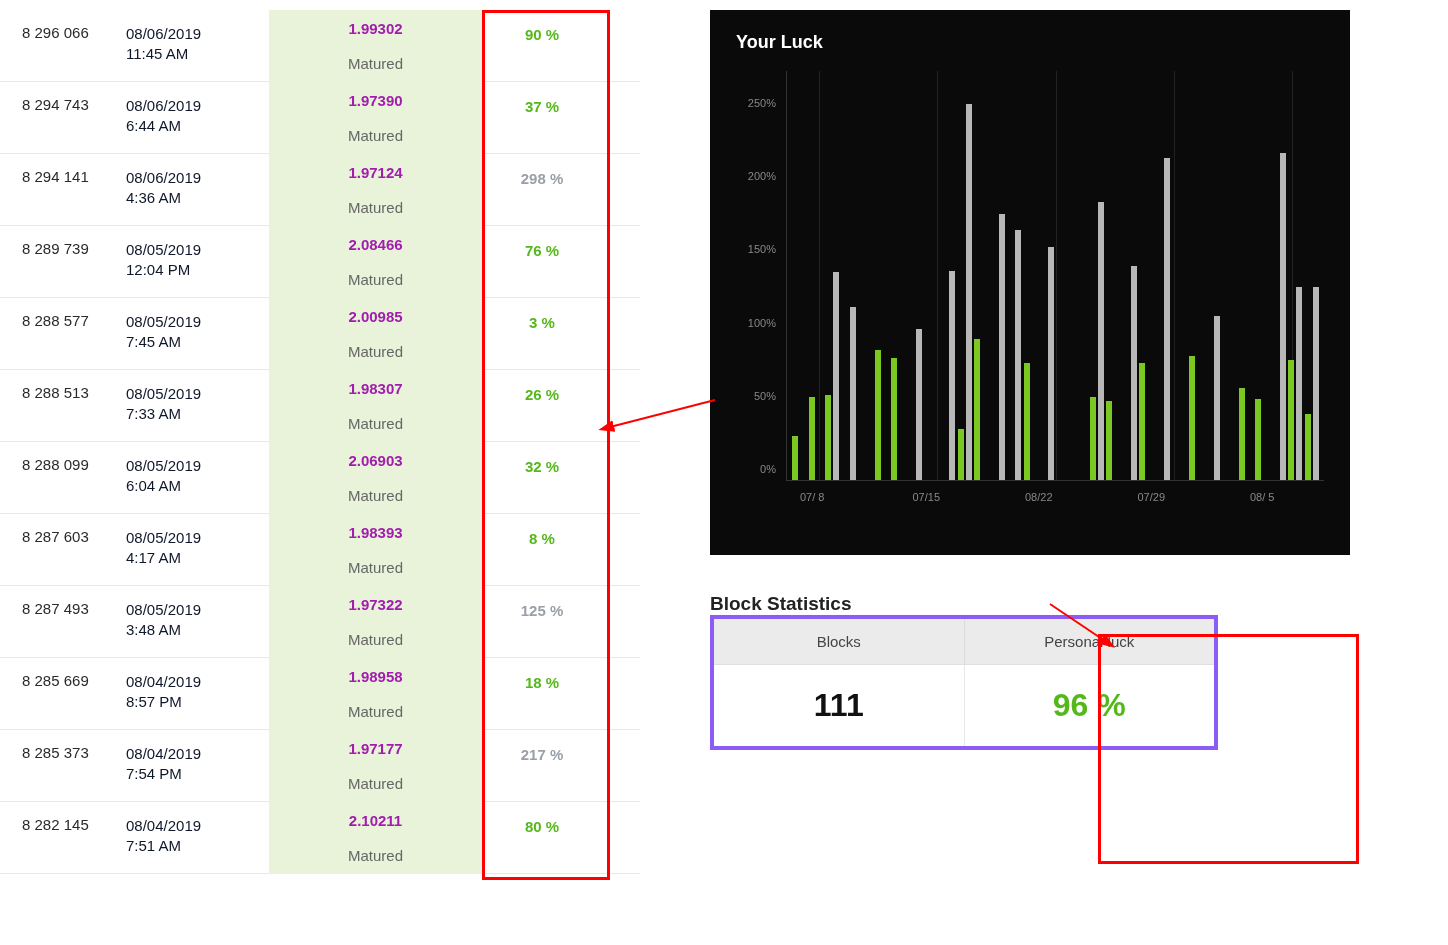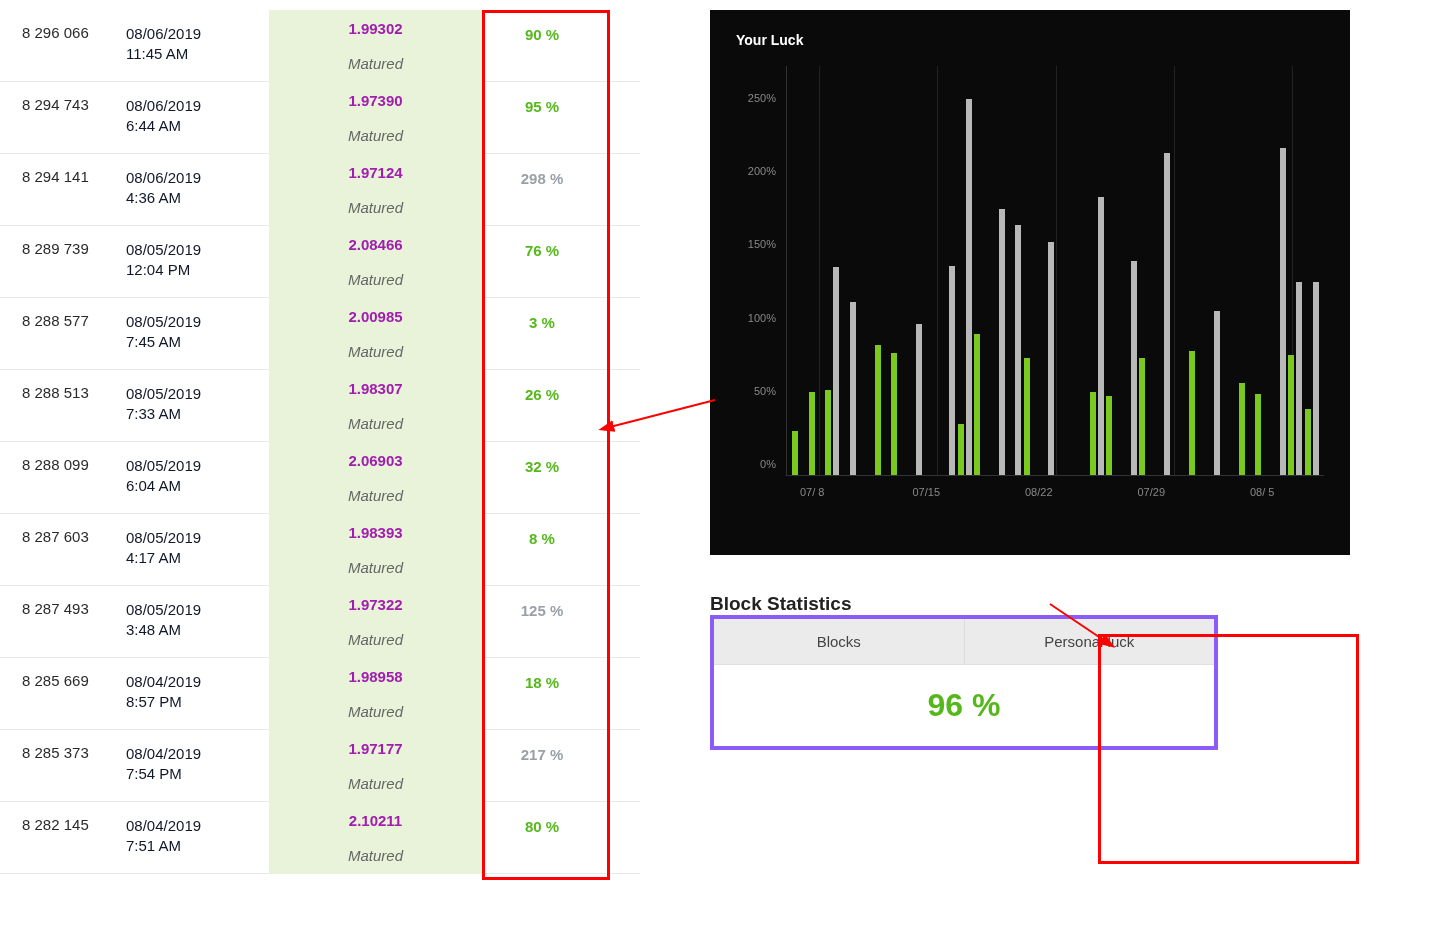--- a/index.html
+++ b/index.html
@@ -7,38 +7,38 @@
   
   .container { display: flex; }
   
   
   .left-table { width: 640px; padding-top: 10px; }
   .row { display: flex; height: 72px; border-bottom: 1px solid #e8e8e8; align-items: flex-start; padding-top: 14px; }
   .col-block { width: 126px; padding-left: 22px; color: #2a2a2a; font-size: 15px; font-weight: 500; }
   .col-date { width: 143px; color: #0f172a; font-size: 15px; line-height: 1.35; }
   .col-reward { width: 213px; background: #e8f3d9; height: 72px; margin-top:-14px; display:flex; flex-direction:column; justify-content:center; align-items:center; color:#555; font-size:15px; }
   .col-reward .val { color:#a21caf;font-weight:bold; }
-  .col-reward .status { color:#666; margin-top:18px;font-style:italic; }
+  .col-reward .status { color:#666; margin-top:18px; }
   .col-luck { width: 120px; text-align:center; font-size:15px; font-weight:700; padding-top:2px; }
   .luck-green { color:#55b81a; }
   .luck-gray { color:#9aa0a8; }
   
   
   .red-box-luck-col { position:absolute; left:482px; top:10px; width:128px; height:870px; border:3px solid #ff0000; pointer-events:none; }
   .red-box-stats { position:absolute; left:1098px; top:634px; width:261px; height:230px; border:3px solid #ff0000; pointer-events:none; }
   
   
   .arrow1 { position:absolute; left:595px; top:395px; pointer-events:none; }
   .arrow2 { position:absolute; left:1045px; top:596px; pointer-events:none; }
   
   
   .right-panel { margin-left: 70px; width: 640px; padding-top: 10px; }
   
   .chart-card { background:#0a0a0a; width: 640px; height: 545px; padding: 22px 26px 12px 26px; color:#fff; position:relative; }
-  .chart-title { font-size:14px; font-weight:700; color:#fff; margin-bottom: 18px; }
+  .chart-title { font-size:18px; font-weight:700; color:#fff; margin-bottom: 18px; }
   .chart-area { position:relative; width: 588px; height: 440px; margin-top: 10px; }
   .y-axis { position:absolute; left:0; top:0; width:46px; height:100%; }
   .y-tick { position:absolute; right:6px; font-size:11px; color:#888; transform: translateY(-50%); }
   .plot { position:absolute; left:50px; top:0; right:0; bottom:30px; border-left:1px solid #333; border-bottom:1px solid #333; }
   .grid-v { position:absolute; top:0; bottom:0; width:1px; background:#222; }
   .bars { position:absolute; left:0; right:0; bottom:0; top:0; display:flex; align-items:flex-end; justify-content: space-around; padding: 0 4px; }
   .bar-group { display:flex; align-items:flex-end; gap:2px; width: 14px; }
   .bar { width: 7px; }
   .bar-green { background:#7bc821; }
   .bar-gray { background:#b8b8b8; }
@@ -72,21 +72,21 @@
         </div>
         <div class="col-luck luck-green">90 %</div>
       </div>
       <div class="row">
         <div class="col-block">8 294 743</div>
         <div class="col-date">08/06/2019<br>6:44 AM</div>
         <div class="col-reward">
           <span class="val">1.97390</span>
           <span class="status">Matured</span>
         </div>
-        <div class="col-luck luck-green">95 %</div>
+        <div class="col-luck luck-green">37 %</div>
       </div>
       <div class="row">
         <div class="col-block">8 294 141</div>
         <div class="col-date">08/06/2019<br>4:36 AM</div>
         <div class="col-reward">
           <span class="val">1.97124</span>
           <span class="status">Matured</span>
         </div>
         <div class="col-luck luck-gray">298 %</div>
       </div>
@@ -333,20 +333,21 @@
     </div>
 
     <div class="stats-title">Block Statistics</div>
     <div class="stats-table">
       <div class="stats-header">
         <div class="cell">Blocks</div>
         <div class="cell">Personal luck</div>
       </div>
       <div id="stats-body">
           <div class="stats-row">
+            <div class="cell blocks">111</div>
             <div class="cell luck">96 %</div>
           </div>
         </div>
     </div>
   </div>
 </div>
 
 <div class="red-box-luck-col"></div>
 <div class="red-box-stats"></div>
 

